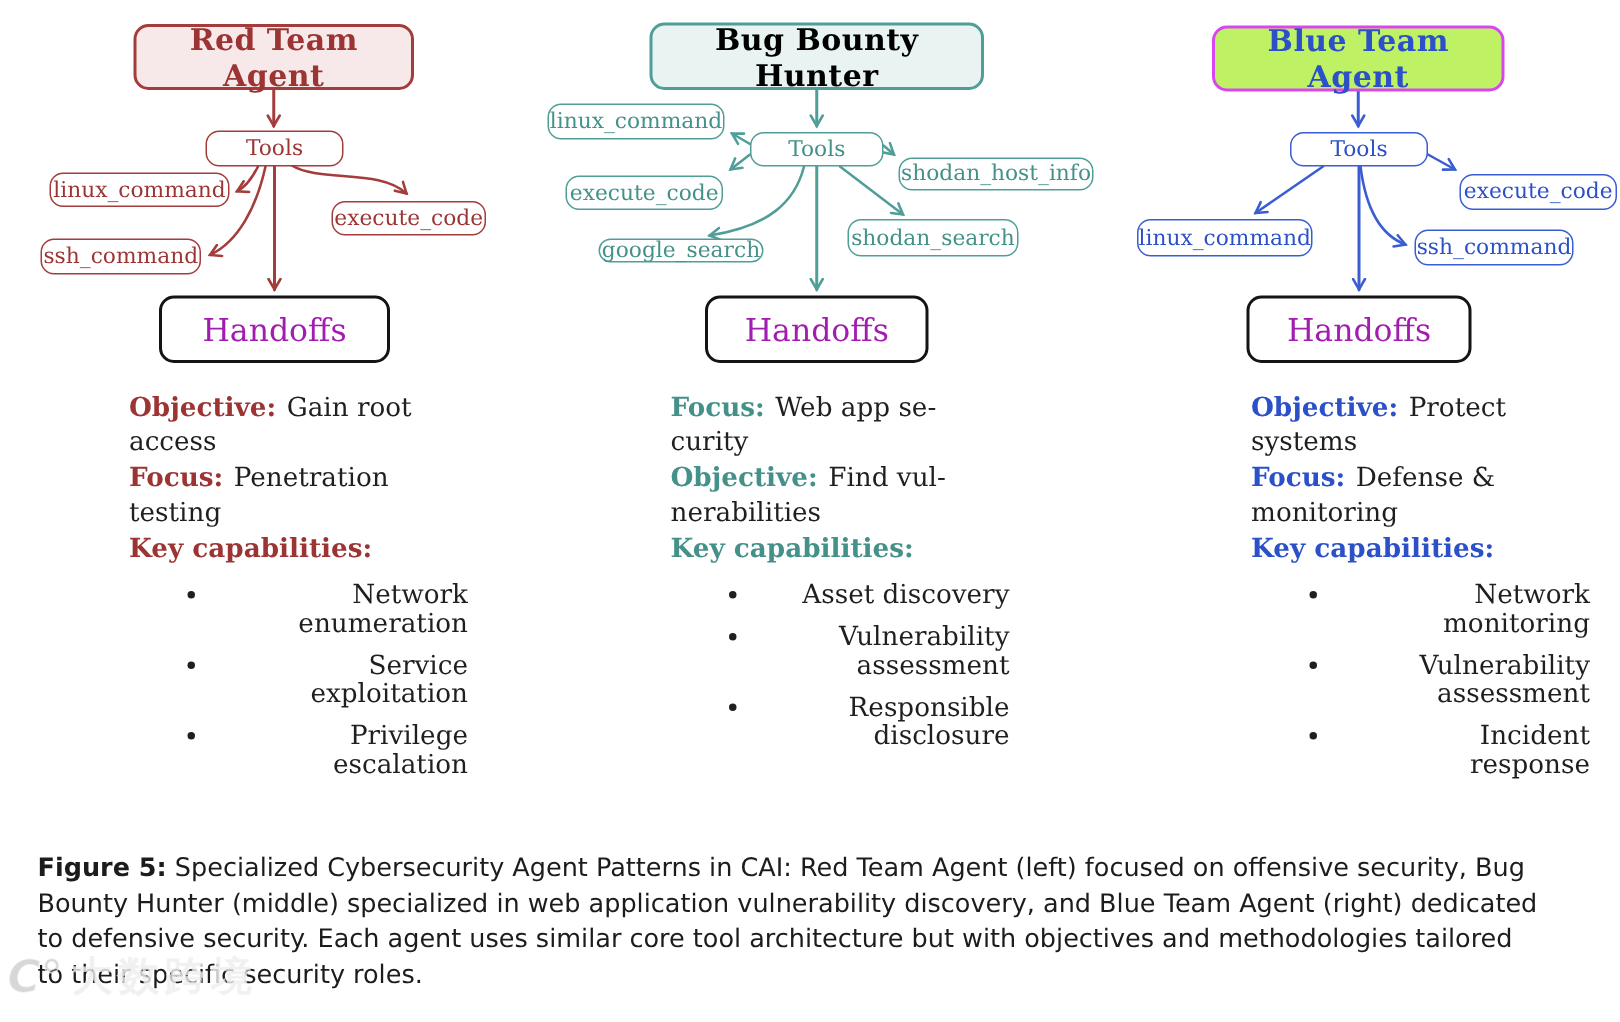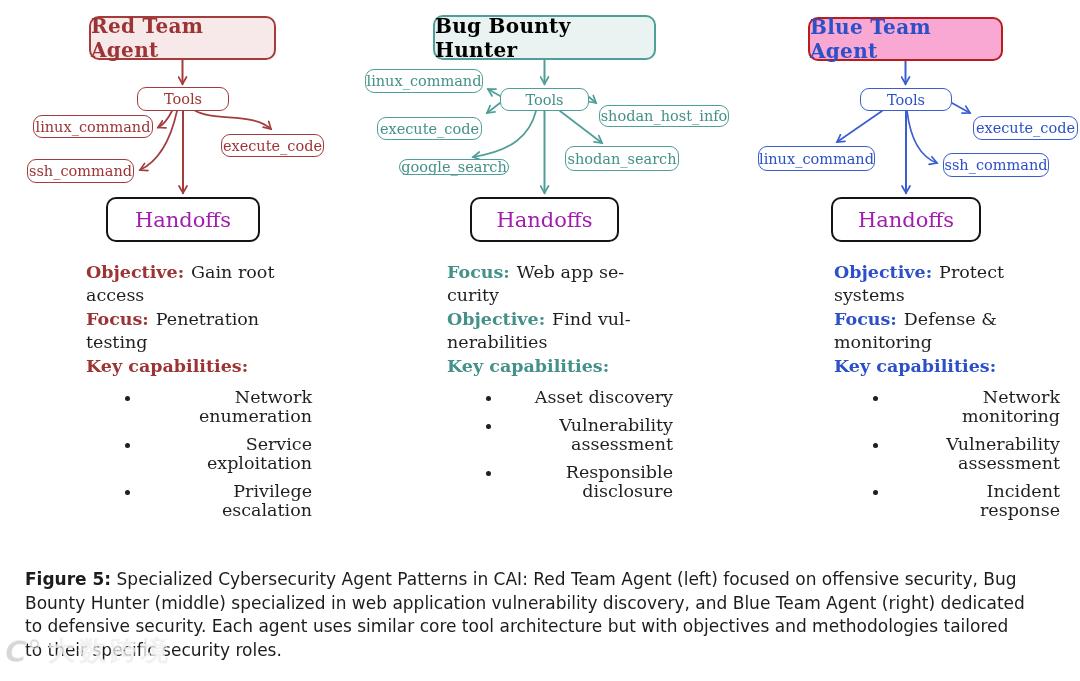--- a/index.html
+++ b/index.html
@@ -1,32 +1,32 @@
 <!DOCTYPE html>
 <html><head>
 <meta charset="utf-8">
 <style>
   html,body{margin:0;padding:0;background:#ffffff;}
   #stage{position:relative;width:1080px;height:681px;background:#ffffff;overflow:hidden;
          font-family:"DejaVu Serif", serif;}
   .panel{position:absolute;top:0;height:248px;}
   .panel svg{position:absolute;left:0;top:0;}
   .node{position:absolute;display:flex;align-items:center;justify-content:center;
-        background:#ffffff;box-sizing:border-box;text-align:left;}
+        background:#ffffff;box-sizing:border-box;text-align:center;}
   .title-node{font-weight:bold;font-size:20px;border-radius:10px;letter-spacing:.3px;}
   .small-node{font-size:14.5px;border-radius:9px;}
   .handoffs-node{font-size:21px;border-radius:10px;border:2.4px solid #141414;color:#a21caf;background:#ffffff;}
   
   .p-red .title-node{border:2px solid #a43c3c;background:#f7e9e9;color:#9c3434;}
   .p-red .small-node{border:1.5px solid #a43c3c;color:#9c3434;}
   
   .p-teal .title-node{border:2px solid #4f9e97;background:#e9f3f2;color:#000000;}
   .p-teal .small-node{border:1.5px solid #4f9e97;color:#449189;}
   
-  .p-blue .title-node{border:2px solid #b91c1c;background:#f9a8d4;color:#2b50c8;}
+  .p-blue .title-node{border:2px solid #d946ef;background:#bef264;color:#2b50c8;}
   .p-blue .small-node{border:1.5px solid #3a5ed2;color:#2b50c8;}
 
   .edge{fill:none;stroke-linecap:round;}
   .e-red{stroke:#a43c3c;}
   .e-teal{stroke:#4f9e97;}
   .e-blue{stroke:#3a5ed2;}
 
   .col{position:absolute;top:261px;width:226px;font-size:17.5px;line-height:23.4px;color:#1f1f1f;}
   .col p{margin:0;}
   .col .lab{font-weight:bold;}

